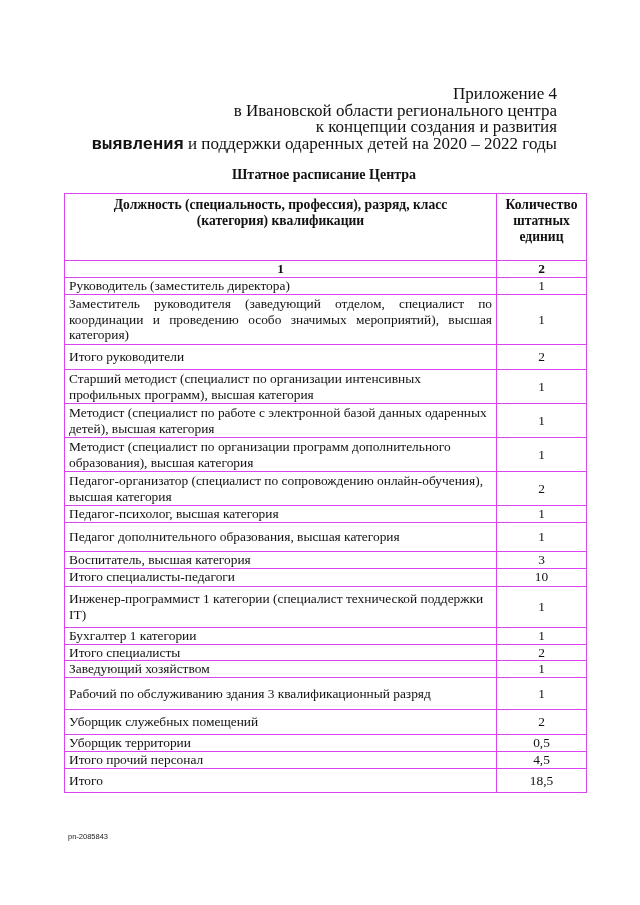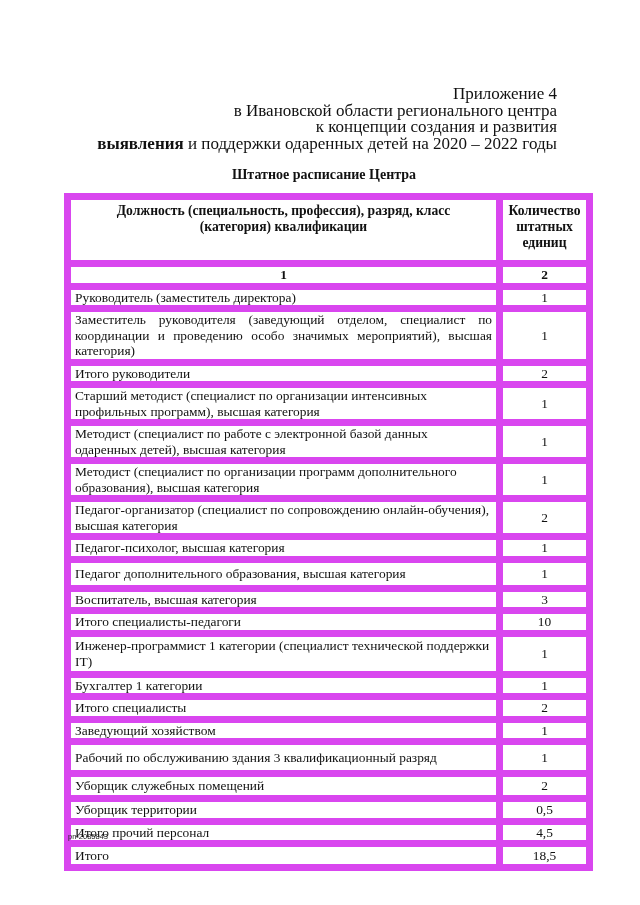--- a/index.html
+++ b/index.html
@@ -5,34 +5,34 @@
   html, body { margin: 0; padding: 0; }
   body {
     width: 640px; height: 905px; background: #ffffff; position: relative;
     font-family: "Liberation Serif", "DejaVu Serif", serif; color: #111;
     overflow: hidden;
   }
   .appendix {
     position: absolute; right: 83px; top: 86px; text-align: right;
     font-size: 17px; line-height: 16.5px;
   }
-  .appendix .bold { font-weight: bold; }
+  .appendix .bold { font-weight: bold; font-family: Liberation Mono, monospace; }
   .title {
     position: absolute; left: 0; width: 640px; top: 167px; text-align: center;
     font-size: 14px; font-weight: bold; left: 4px;
   }
   table.staff {
     position: absolute; left: 64px; top: 193px; width: 522px;
     border-collapse: collapse; table-layout: fixed;
     font-size: 13.4px; line-height: 15.5px;
   }
   table.staff col.c1 { width: 432px; }
   table.staff col.c2 { width: 90px; }
   table.staff td, table.staff th {
-    border: 7px solid #d946ef; padding: 0 4px; vertical-align: middle;
+    border: 1px solid #d946ef; padding: 0 4px; vertical-align: middle;
   }
   table.staff th {
     font-weight: bold; vertical-align: top; padding-top: 3px; line-height: 16px;
     font-size: 13.6px;
   }
   table.staff td.num { text-align: center; }
   table.staff td.pos { text-align: left; }
   table.staff td.justify { text-align: justify; text-align-last: left; }
   table.staff tr.colnum td { font-weight: bold; text-align: center; }
   .footer-code {
@@ -67,21 +67,21 @@
     <td>2</td>
   </tr>
   <tr style="height:17px">
     <td class="pos">Руководитель (заместитель директора)</td>
     <td class="num">1</td>
   </tr>
   <tr style="height:50px">
     <td class="pos justify">Заместитель руководителя (заведующий отделом, специалист по координации и проведению особо значимых мероприятий), высшая категория)</td>
     <td class="num">1</td>
   </tr>
-  <tr style="height:17px">
+  <tr style="height:25px">
     <td class="pos">Итого руководители</td>
     <td class="num">2</td>
   </tr>
   <tr style="height:34px">
     <td class="pos">Старший методист (специалист по организации интенсивных профильных программ), высшая категория</td>
     <td class="num">1</td>
   </tr>
   <tr style="height:34px">
     <td class="pos">Методист (специалист по работе с электронной базой данных одаренных детей), высшая категория</td>
     <td class="num">1</td>

